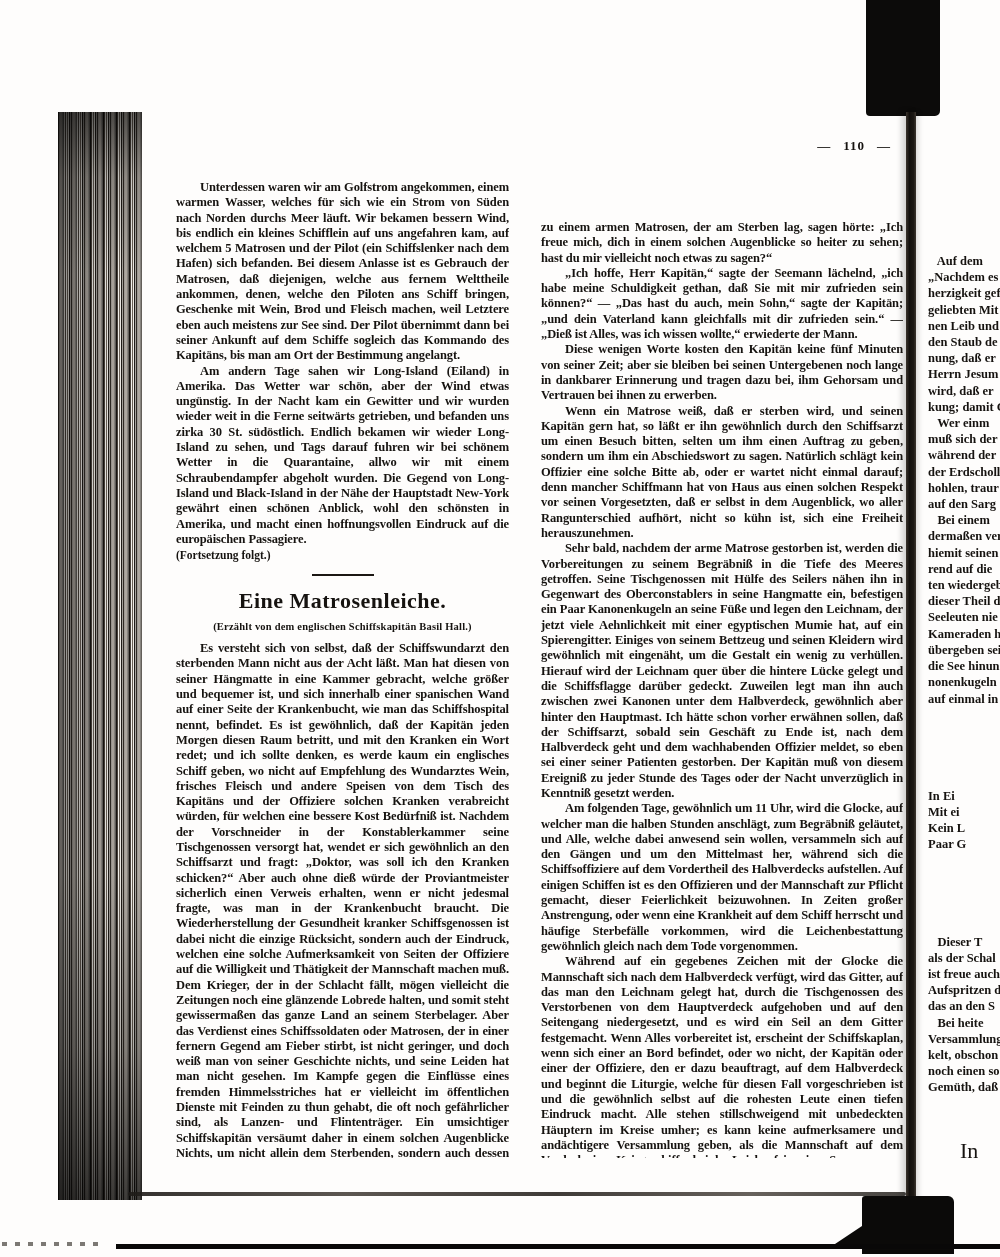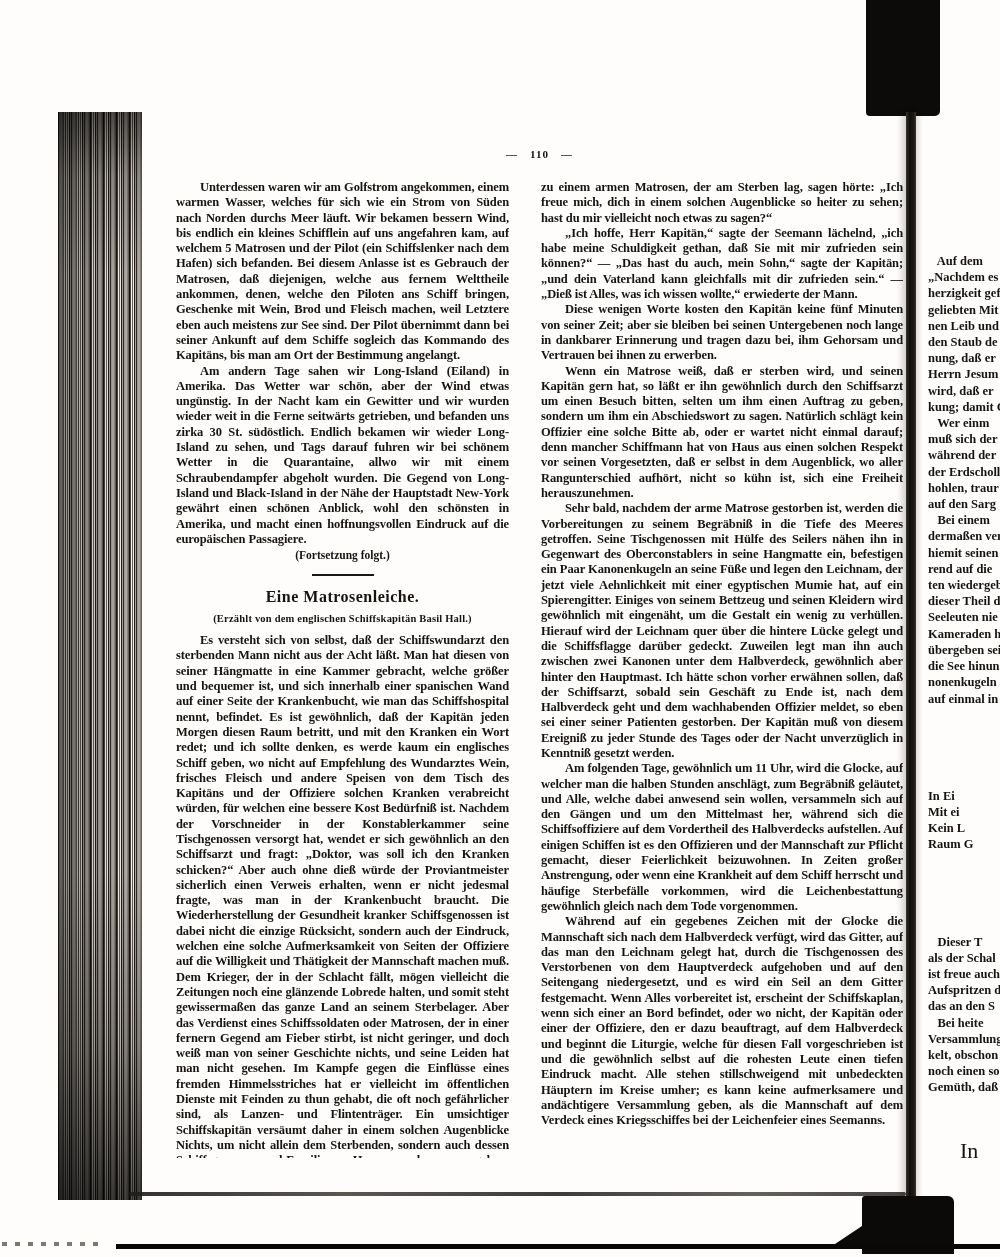--- a/index.html
+++ b/index.html
@@ -43,35 +43,35 @@
     border-right:33px solid #0b0a09;border-top:22px solid transparent;
   }
   .bottom-line{position:absolute;left:116px;top:1244px;width:884px;height:5px;background:#090808;}
   .bottom-specks{
     position:absolute;left:2px;top:1242px;width:104px;height:4px;opacity:.7;
     background:repeating-linear-gradient(90deg,#44403a 0 5px,transparent 5px 13px);
   }
 
   
   .header{
-    position:absolute;left:176px;top:148px;width:727px;
-    text-align:center;font-size:11px;font-weight:bold;letter-spacing:1px;
+    position:absolute;left:176px;top:138px;width:727px;
+    text-align:right;font-size:13px;font-weight:bold;letter-spacing:1px;
   }
   .header .dash{margin:0 12px;}
   .col{position:absolute;font-weight:bold;}
   .col1{left:176px;top:180px;width:333px;height:978px;overflow:hidden;}
   .col2{left:541px;top:180px;width:362px;height:978px;overflow:hidden;}
   .body-p{
     margin:0;font-size:12.5px;line-height:15.3px;text-align:justify;
     text-indent:24px;letter-spacing:-0.1px;
   }
-  .col2 .body-p:first-child{text-indent:0;}
-  .center-note{text-align:center;font-size:11.5px;line-height:17px;margin:0;}
+  .col2 .body-p:first-child{text-indent:0;margin-top:40px;}
+  .center-note{text-align:left;font-size:11.5px;line-height:17px;margin:0;}
   .rule{width:62px;border:none;border-top:2.5px solid #1b1713;margin:10px auto 12px auto;}
-  .article-title{margin:0 0 7px 0;text-align:center;font-size:16px;font-weight:bold;letter-spacing:.5px;}
+  .article-title{margin:0 0 7px 0;text-align:center;font-size:22px;font-weight:bold;letter-spacing:.5px;}
   .article-byline{text-align:center;font-size:10.5px;margin:0 0 9px 0;letter-spacing:.2px;}
 
   .col3{
     left:928px;top:172px;width:72px;height:988px;overflow:hidden;
     white-space:pre;font-size:12.5px;line-height:16.2px;
   }
   .frag{white-space:pre;}
   .poem{}
   .col3-heading{font-size:22px;font-weight:normal;margin:15px 0 6px 32px;}
 </style>
@@ -112,21 +112,21 @@
       <p class="body-p">Am folgenden Tage, gewöhnlich um 11 Uhr, wird die Glocke, auf welcher man die halben Stunden anschlägt, zum Begräbniß geläutet, und Alle, welche dabei anwesend sein wollen, versammeln sich auf den Gängen und um den Mittelmast her, während sich die Schiffsoffiziere auf dem Vordertheil des Halbverdecks aufstellen. Auf einigen Schiffen ist es den Offizieren und der Mannschaft zur Pflicht gemacht, dieser Feierlichkeit beizuwohnen. In Zeiten großer Anstrengung, oder wenn eine Krankheit auf dem Schiff herrscht und häufige Sterbefälle vorkommen, wird die Leichenbestattung gewöhnlich gleich nach dem Tode vorgenommen.</p>
       <p class="body-p">Während auf ein gegebenes Zeichen mit der Glocke die Mannschaft sich nach dem Halbverdeck verfügt, wird das Gitter, auf das man den Leichnam gelegt hat, durch die Tischgenossen des Verstorbenen von dem Hauptverdeck aufgehoben und auf den Seitengang niedergesetzt, und es wird ein Seil an dem Gitter festgemacht. Wenn Alles vorbereitet ist, erscheint der Schiffskaplan, wenn sich einer an Bord befindet, oder wo nicht, der Kapitän oder einer der Offiziere, den er dazu beauftragt, auf dem Halbverdeck und beginnt die Liturgie, welche für diesen Fall vorgeschrieben ist und die gewöhnlich selbst auf die rohesten Leute einen tiefen Eindruck macht. Alle stehen stillschweigend mit unbedeckten Häuptern im Kreise umher; es kann keine aufmerksamere und andächtigere Versammlung geben, als die Mannschaft auf dem Verdeck eines Kriegsschiffes bei der Leichenfeier eines Seemanns.</p>
     </div>
 
   <div class="col col3">
     <div>
       
     <div class="frag">   Auf dem</div><div class="frag">„Nachdem es </div><div class="frag">herzigkeit gefa</div><div class="frag">geliebten Mit</div><div class="frag">nen Leib und </div><div class="frag">den Staub de</div><div class="frag">nung, daß er </div><div class="frag">Herrn Jesum </div><div class="frag">wird, daß er </div><div class="frag">kung; damit G</div><div class="frag">   Wer einm</div><div class="frag">muß sich der </div><div class="frag">während der </div><div class="frag">der Erdscholle</div><div class="frag">hohlen, traur</div><div class="frag">auf den Sarg</div><div class="frag">   Bei einem</div><div class="frag">dermaßen verä</div><div class="frag">hiemit seinen </div><div class="frag">rend auf die </div><div class="frag">ten wiedergebe</div><div class="frag">dieser Theil d</div><div class="frag">Seeleuten nie</div><div class="frag">Kameraden hi</div><div class="frag">übergeben sein</div><div class="frag">die See hinun</div><div class="frag">nonenkugeln b</div><div class="frag">auf einmal in </div></div>
     <div class="poem">
       
-    <div class="frag">In Ei</div><div class="frag">Mit ei</div><div class="frag">Kein L</div><div class="frag">Raum G</div></div>
+    <div class="frag">In Ei</div><div class="frag">Mit ei</div><div class="frag">Kein L</div><div class="frag">Paar G</div></div>
     <div>
       
     <div class="frag">   Dieser T</div><div class="frag">als der Schal</div><div class="frag">ist freue auch </div><div class="frag">Aufspritzen de</div><div class="frag">das an den S</div><div class="frag">   Bei heite</div><div class="frag">Versammlung </div><div class="frag">kelt, obschon s</div><div class="frag">noch einen so </div><div class="frag">Gemüth, daß </div></div>
     <div class="col3-heading">In</div>
     
     
   </div>
 
 </div>
 

